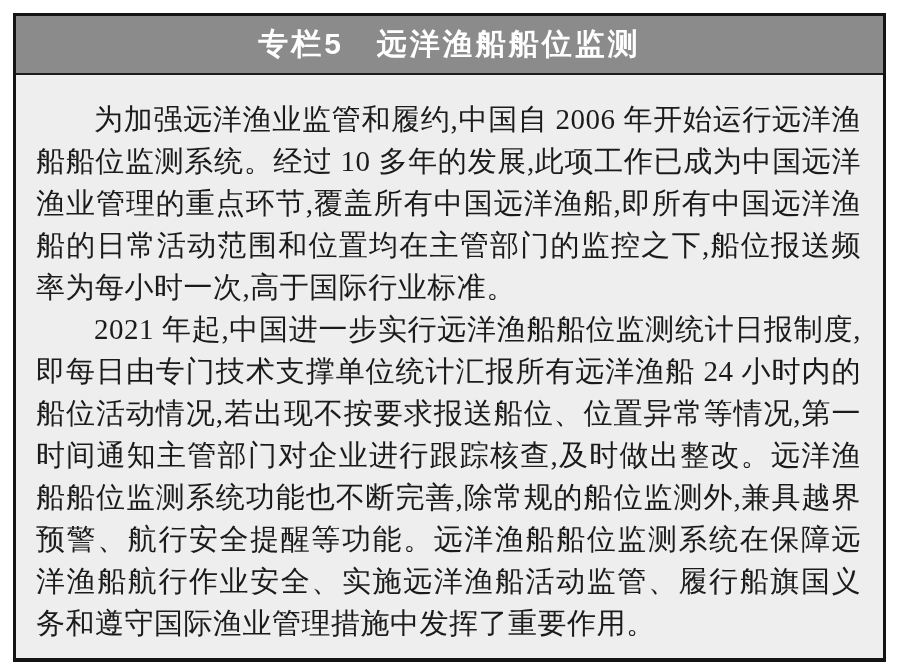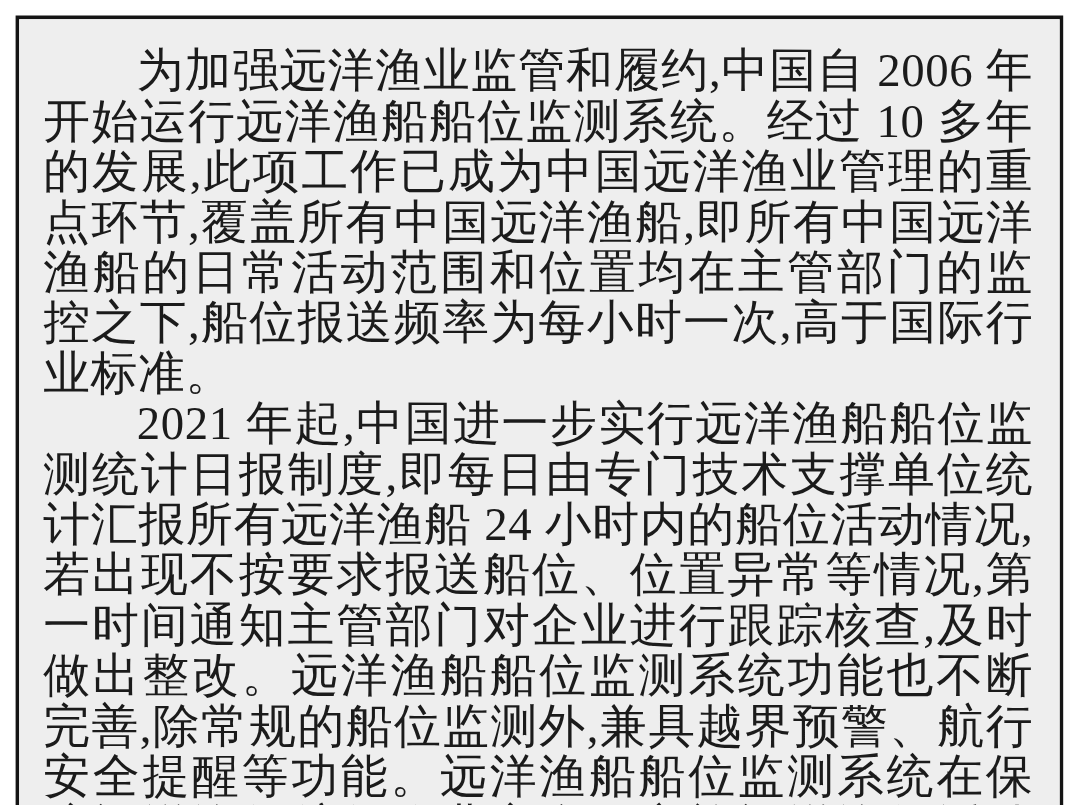--- a/index.html
+++ b/index.html
@@ -51,29 +51,32 @@
   .column-body {
     background: #eeeeee;
     padding: 23px 22px 14px 20px;
   }
 
   .column-body p {
     margin: 0;
     text-indent: 2em;
     text-align: justify;
     text-justify: inter-ideograph;
-    font-size: 39px;
+    font-size: 29px;
     line-height: 42px;
     color: #1b1b1b;
     letter-spacing: 0.5px;
   }
 </style>
 </head>
 <body>
 
 <div class="page">
   <div class="column-box">
+    <div class="title-bar">
+      <span class="title-text">专栏5　远洋渔船船位监测</span>
+    </div>
     <div class="column-body">
       <p>为加强远洋渔业监管和履约,中国自 2006 年开始运行远洋渔船船位监测系统。经过 10 多年的发展,此项工作已成为中国远洋渔业管理的重点环节,覆盖所有中国远洋渔船,即所有中国远洋渔船的日常活动范围和位置均在主管部门的监控之下,船位报送频率为每小时一次,高于国际行业标准。</p>
       <p>2021 年起,中国进一步实行远洋渔船船位监测统计日报制度,即每日由专门技术支撑单位统计汇报所有远洋渔船 24 小时内的船位活动情况,若出现不按要求报送船位、位置异常等情况,第一时间通知主管部门对企业进行跟踪核查,及时做出整改。远洋渔船船位监测系统功能也不断完善,除常规的船位监测外,兼具越界预警、航行安全提醒等功能。远洋渔船船位监测系统在保障远洋渔船航行作业安全、实施远洋渔船活动监管、履行船旗国义务和遵守国际渔业管理措施中发挥了重要作用。</p>
     </div>
   </div>
 </div>
 
 </body></html>

